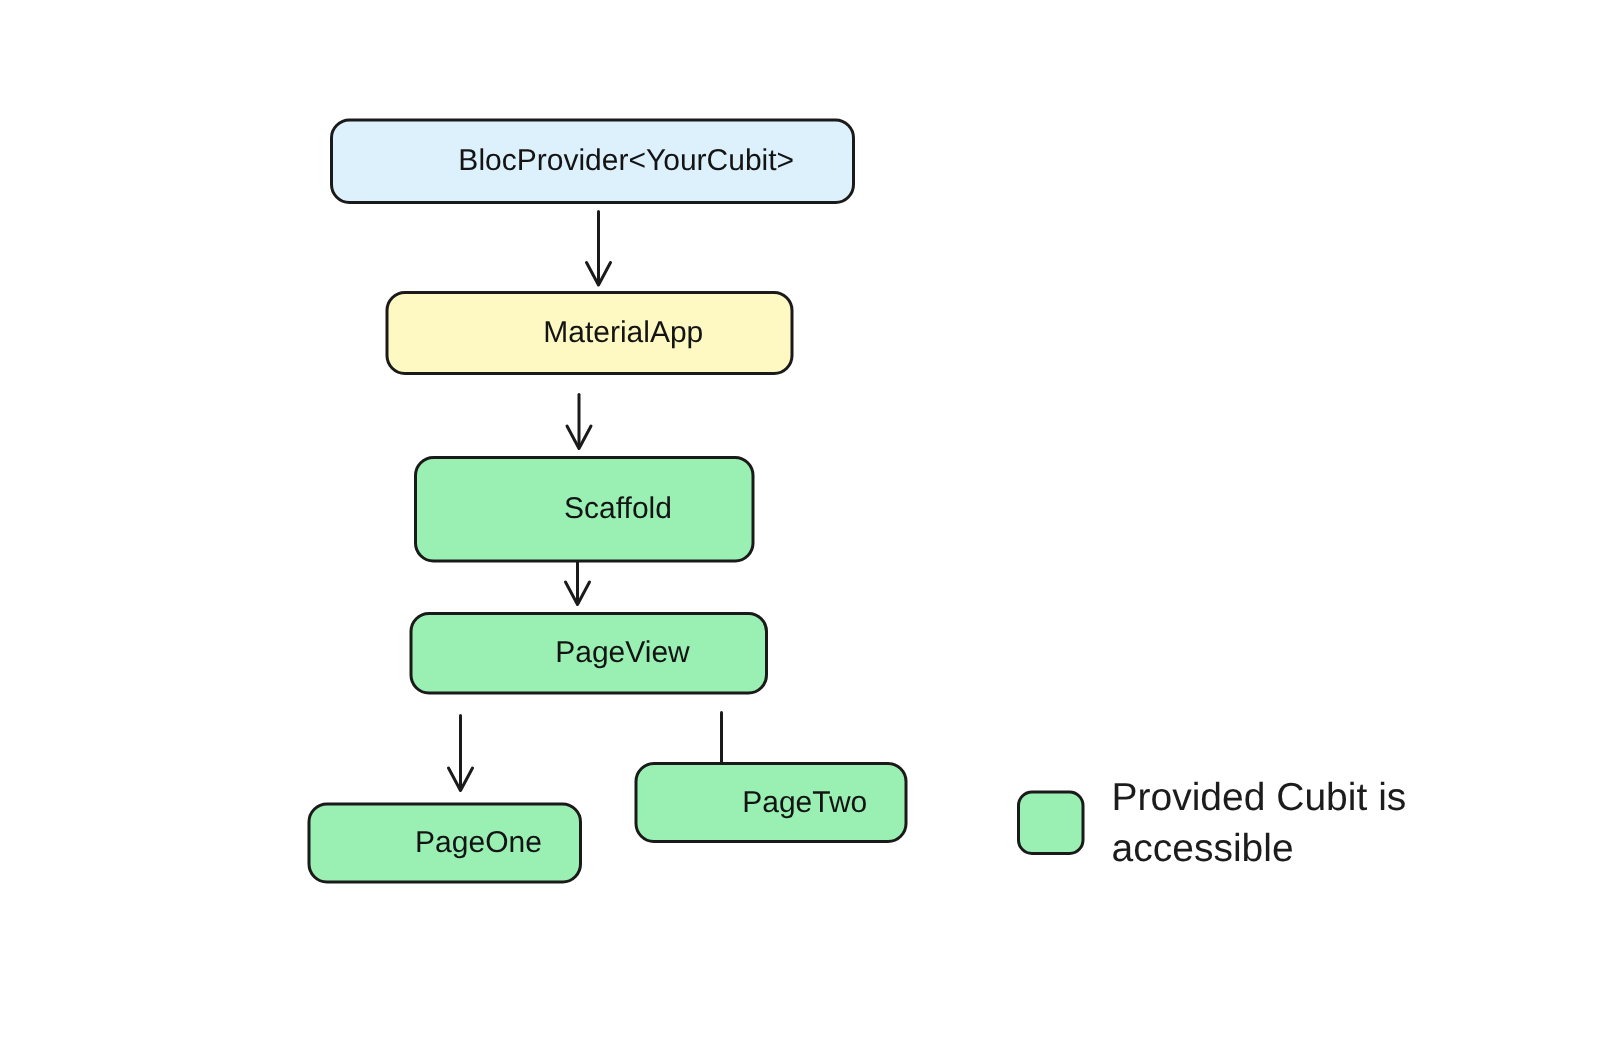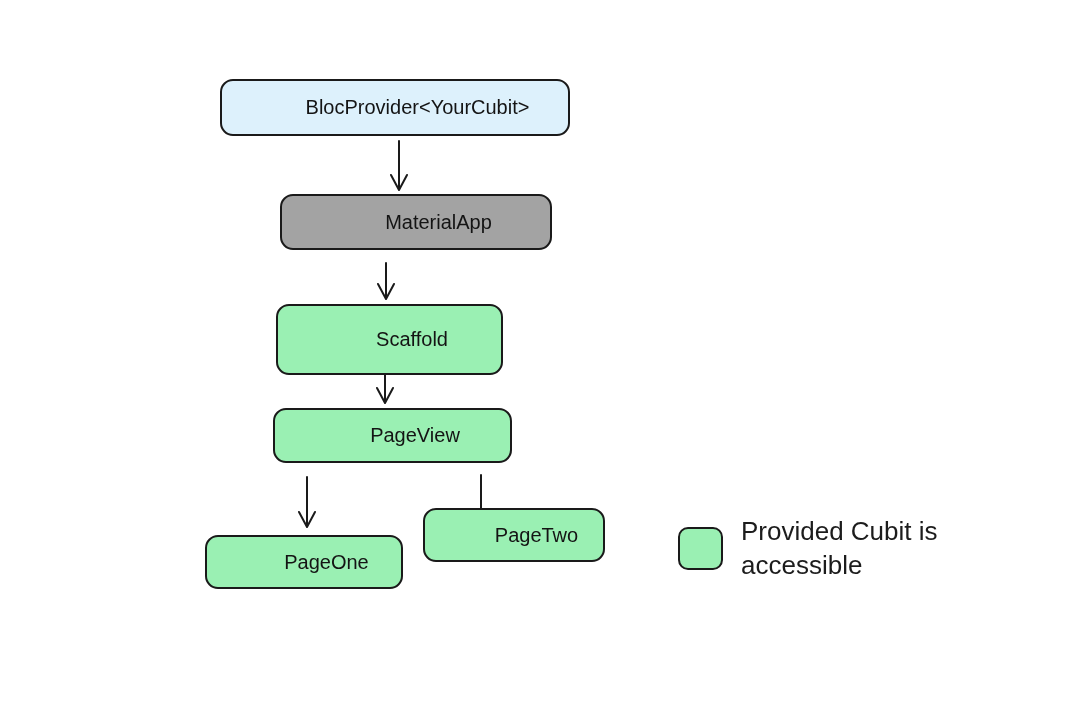--- a/index.html
+++ b/index.html
@@ -33,21 +33,21 @@
     justify-content: center;
     font-size: 20px;
     color: #141414;
     white-space: nowrap;
     padding-left: 45px;
   }
   .node-blocprovider { left: 220px; top: 79px;  width: 350px; height: 57px; }
   .node-materialapp  { left: 257px; top: 194px; width: 272px; height: 56px; }
   .node-scaffold     { left: 276px; top: 304px; width: 227px; height: 71px; }
   .node-pageview     { left: 273px; top: 408px; width: 239px; height: 55px; }
-  .node-pageone      { left: 205px; top: 535px; width: 198px; height: 54px; }
+  .node-pageone      { left: 205px; top: 535px; width: 183px; height: 54px; }
   .node-pagetwo      { left: 423px; top: 508px; width: 182px; height: 54px; }
   .legend {
     position: absolute;
     left: 678px;
     top: 514px;
     display: flex;
     align-items: flex-start;
   }
   .legend-swatch {
     box-sizing: border-box;
@@ -93,21 +93,21 @@
         <line x1="481" y1="475" x2="481" y2="523"></line>
         <polyline points="473,509 481,524 489,509"></polyline>
       </g>
     </g>
   </svg>
 
   <div class="node node-blocprovider" style="background-color: rgb(221, 241, 252);">
     <span>BlocProvider&lt;YourCubit&gt;</span>
   </div>
 
-  <div class="node node-materialapp" style="background-color: #a3a3a3; margin-left: 23px;">
+  <div class="node node-materialapp" style="background-color: #fef9c3;">
     <span>MaterialApp</span>
   </div>
 
   <div class="node node-scaffold" style="background-color: rgb(154, 240, 179);">
     <span>Scaffold</span>
   </div>
 
   <div class="node node-pageview" style="background-color: rgb(154, 240, 179);">
     <span>PageView</span>
   </div>

